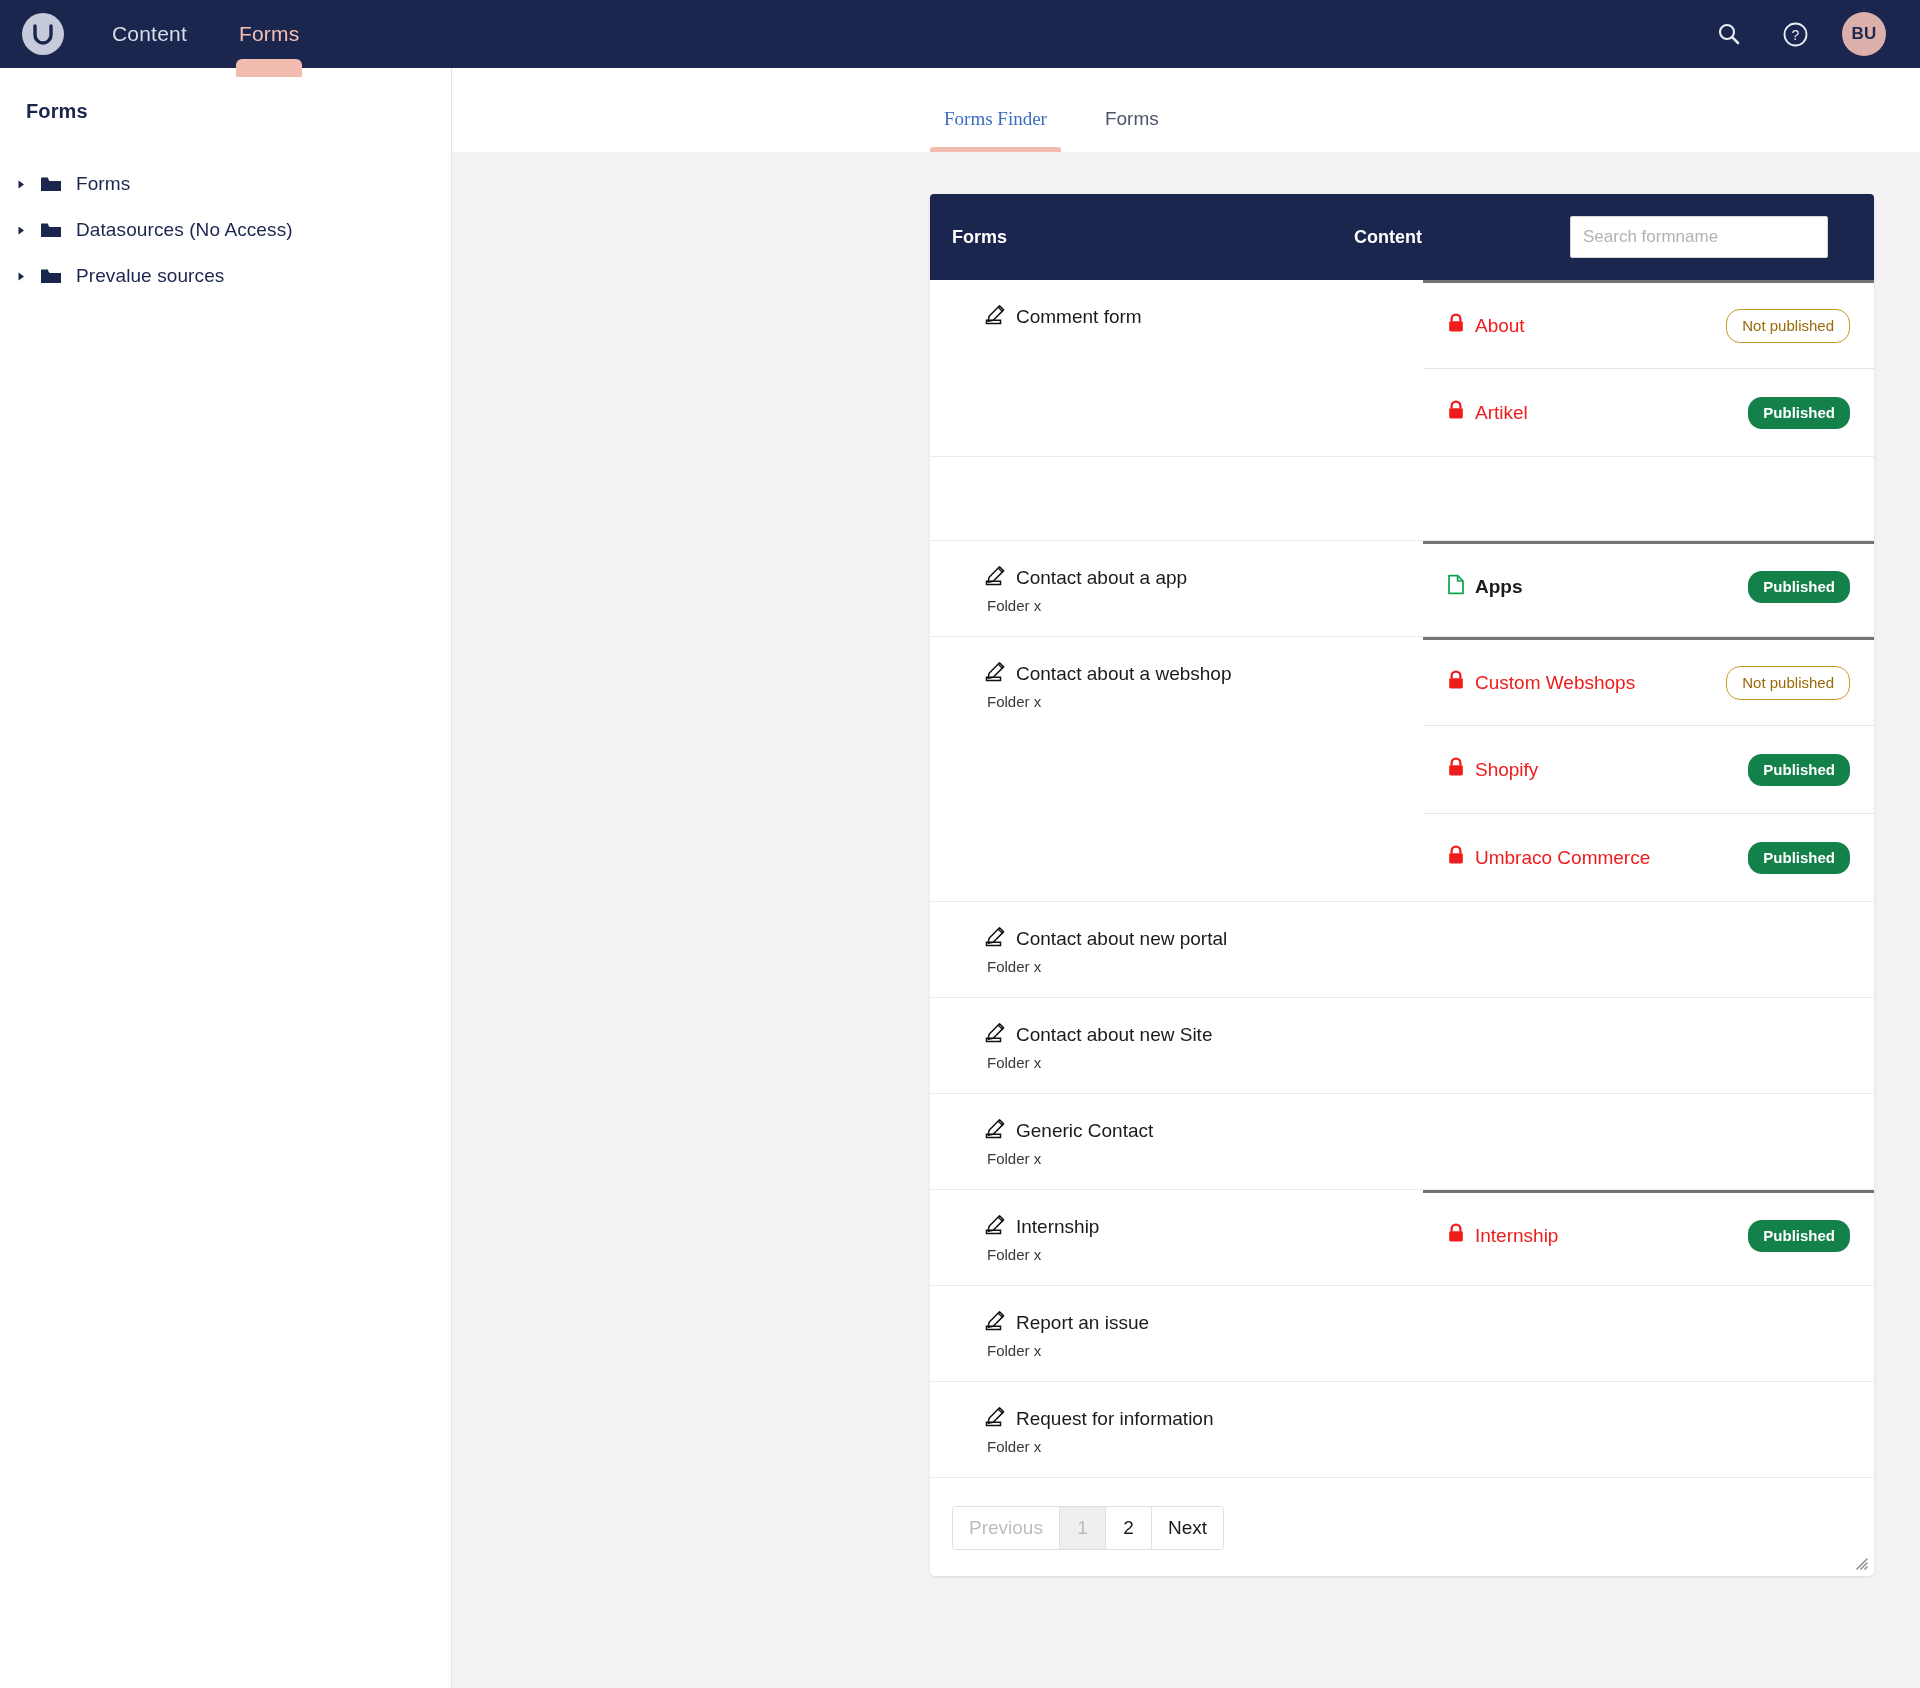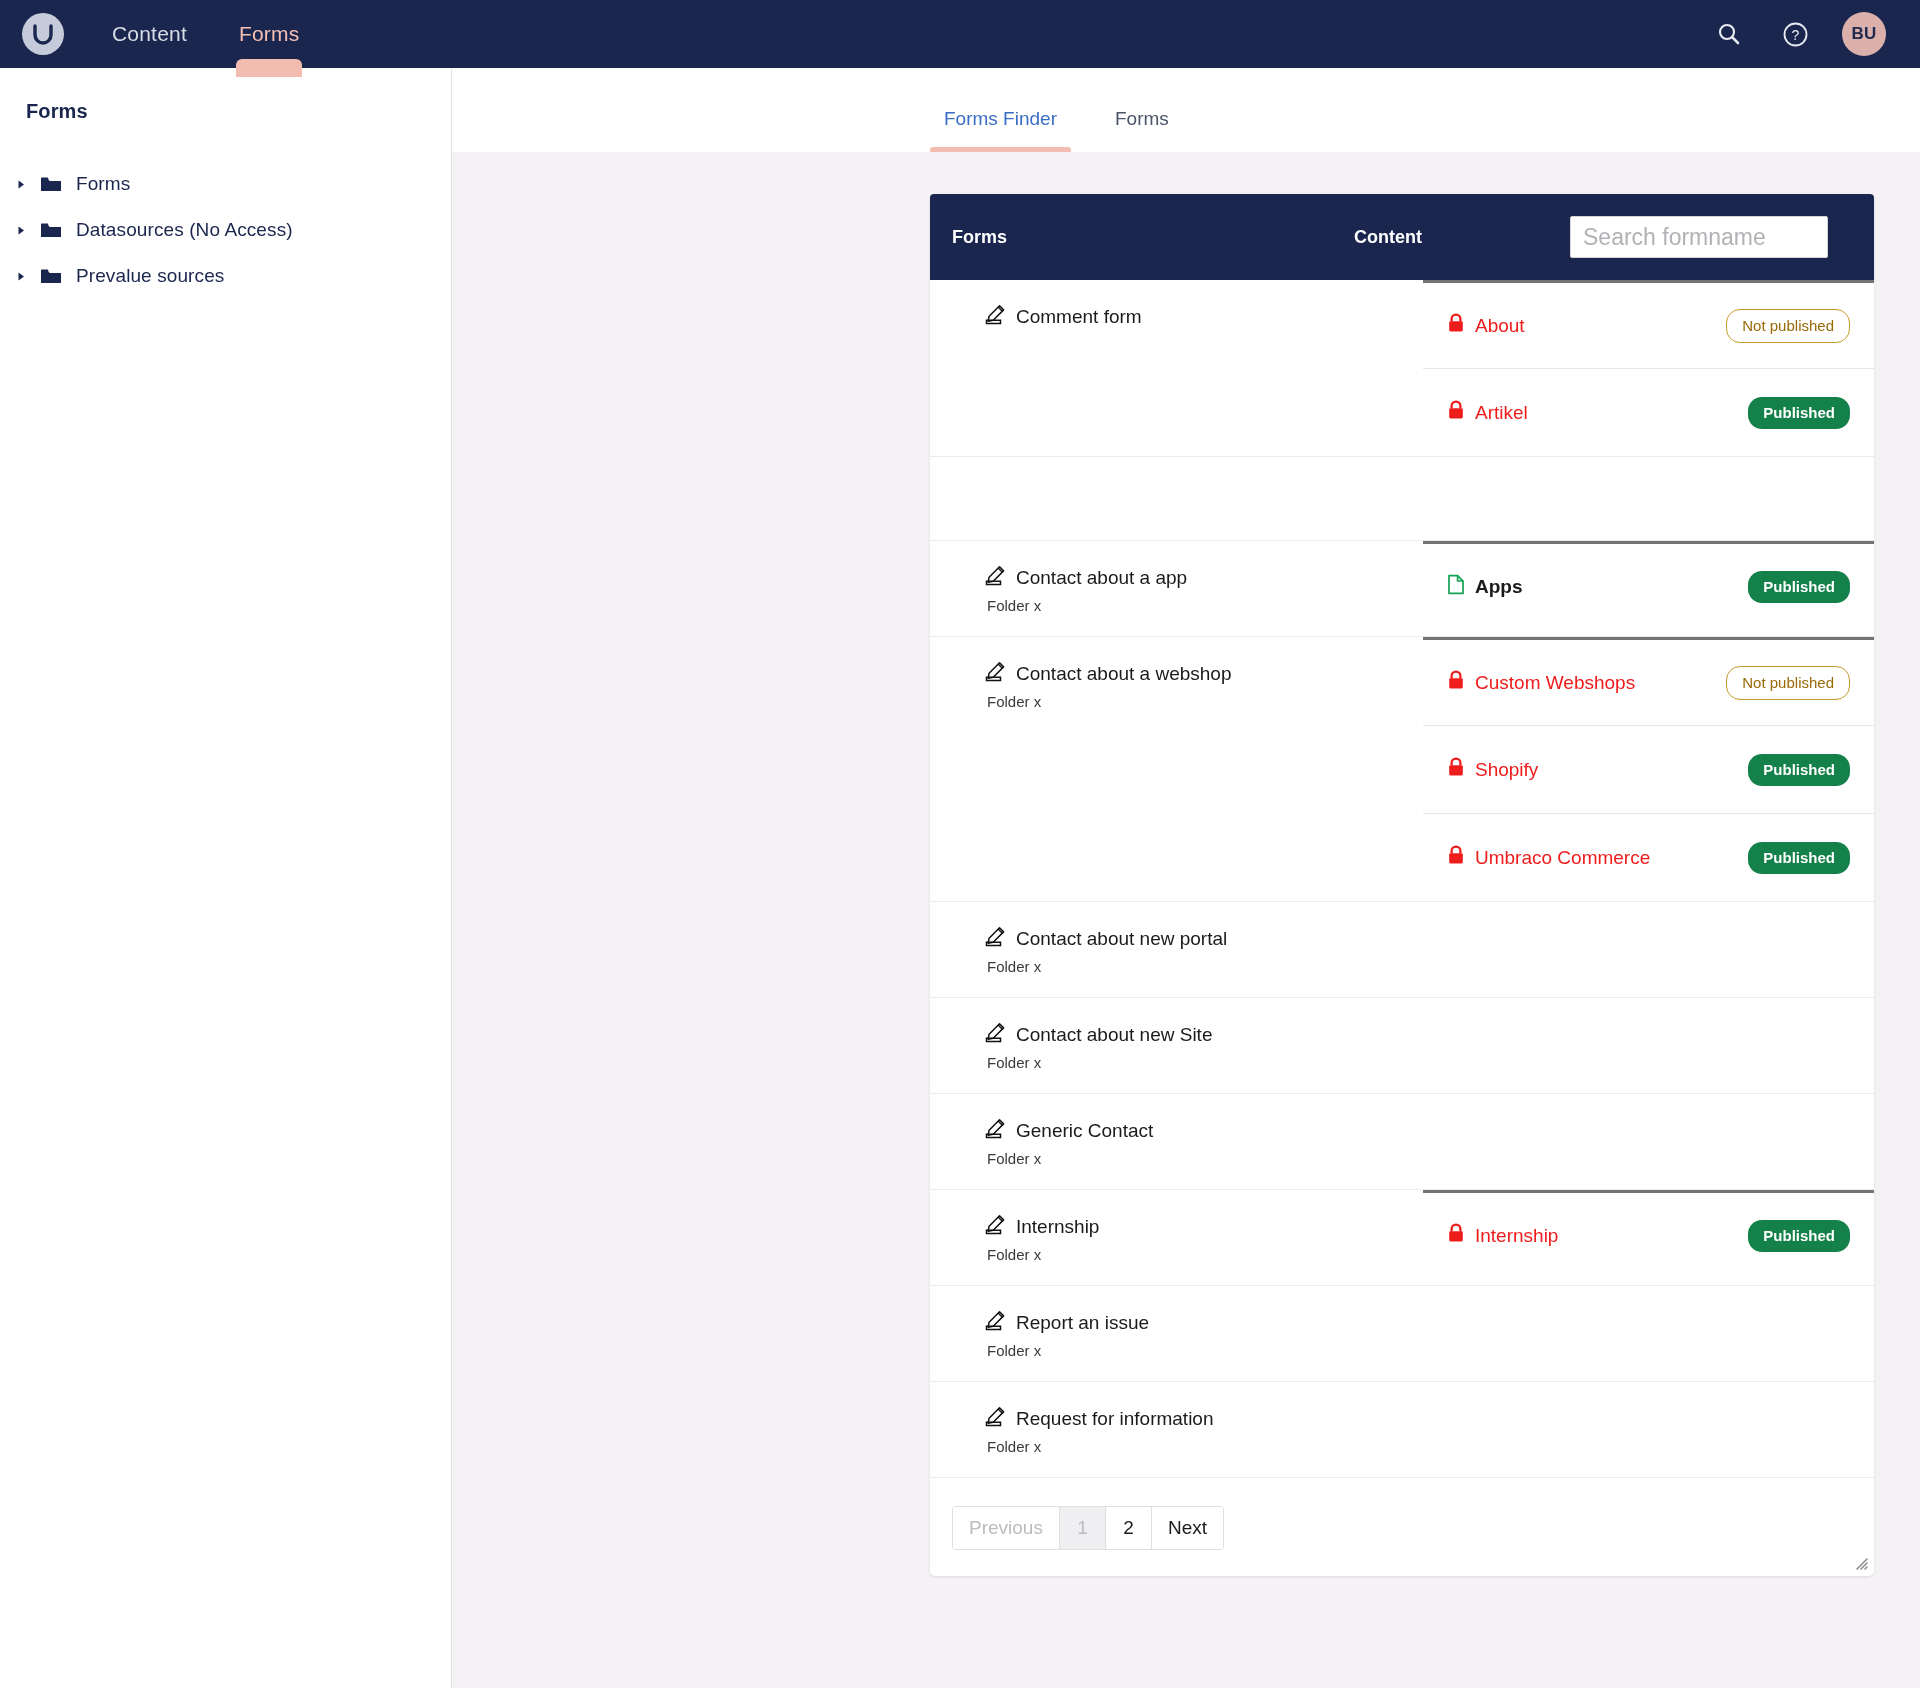--- a/index.html
+++ b/index.html
@@ -145,21 +145,21 @@
     padding-left: 478px;
     flex: 0 0 84px;
   }
   .tab {
     position: relative;
     font-size: 19px;
     color: #4a5568;
     padding: 0 14px 22px 14px;
     cursor: pointer;
   }
-  .tab.active { color: #3a6ec4; }
+  .tab.active { color: #3a6ec4; font-family: Liberation Serif, serif; }
   .tab.active::after {
     content:"";
     position:absolute;
     left: 0; right: 0; bottom: 0;
     height: 5px;
     border-radius: 3px 3px 0 0;
     background: #f3bcb0;
   }
   .tab + .tab { margin-left: 30px; }
 
@@ -203,21 +203,21 @@
   .search-box {
     margin-left: auto;
     margin-right: 22px;
   }
   .search-box input {
     width: 258px;
     height: 42px;
     border: 1px solid #d6d4d7;
     border-radius: 2px;
     padding: 0 12px;
-    font-size: 23px;
+    font-size: 17px;
     font-family: "Liberation Sans", sans-serif;
     color: #2b2b2b;
     background: #ffffff;
   }
   .search-box input::placeholder { color: #b3b1b5; }
 
   
   .row {
     display: flex;
     border-bottom: 1px solid #eceaec;

